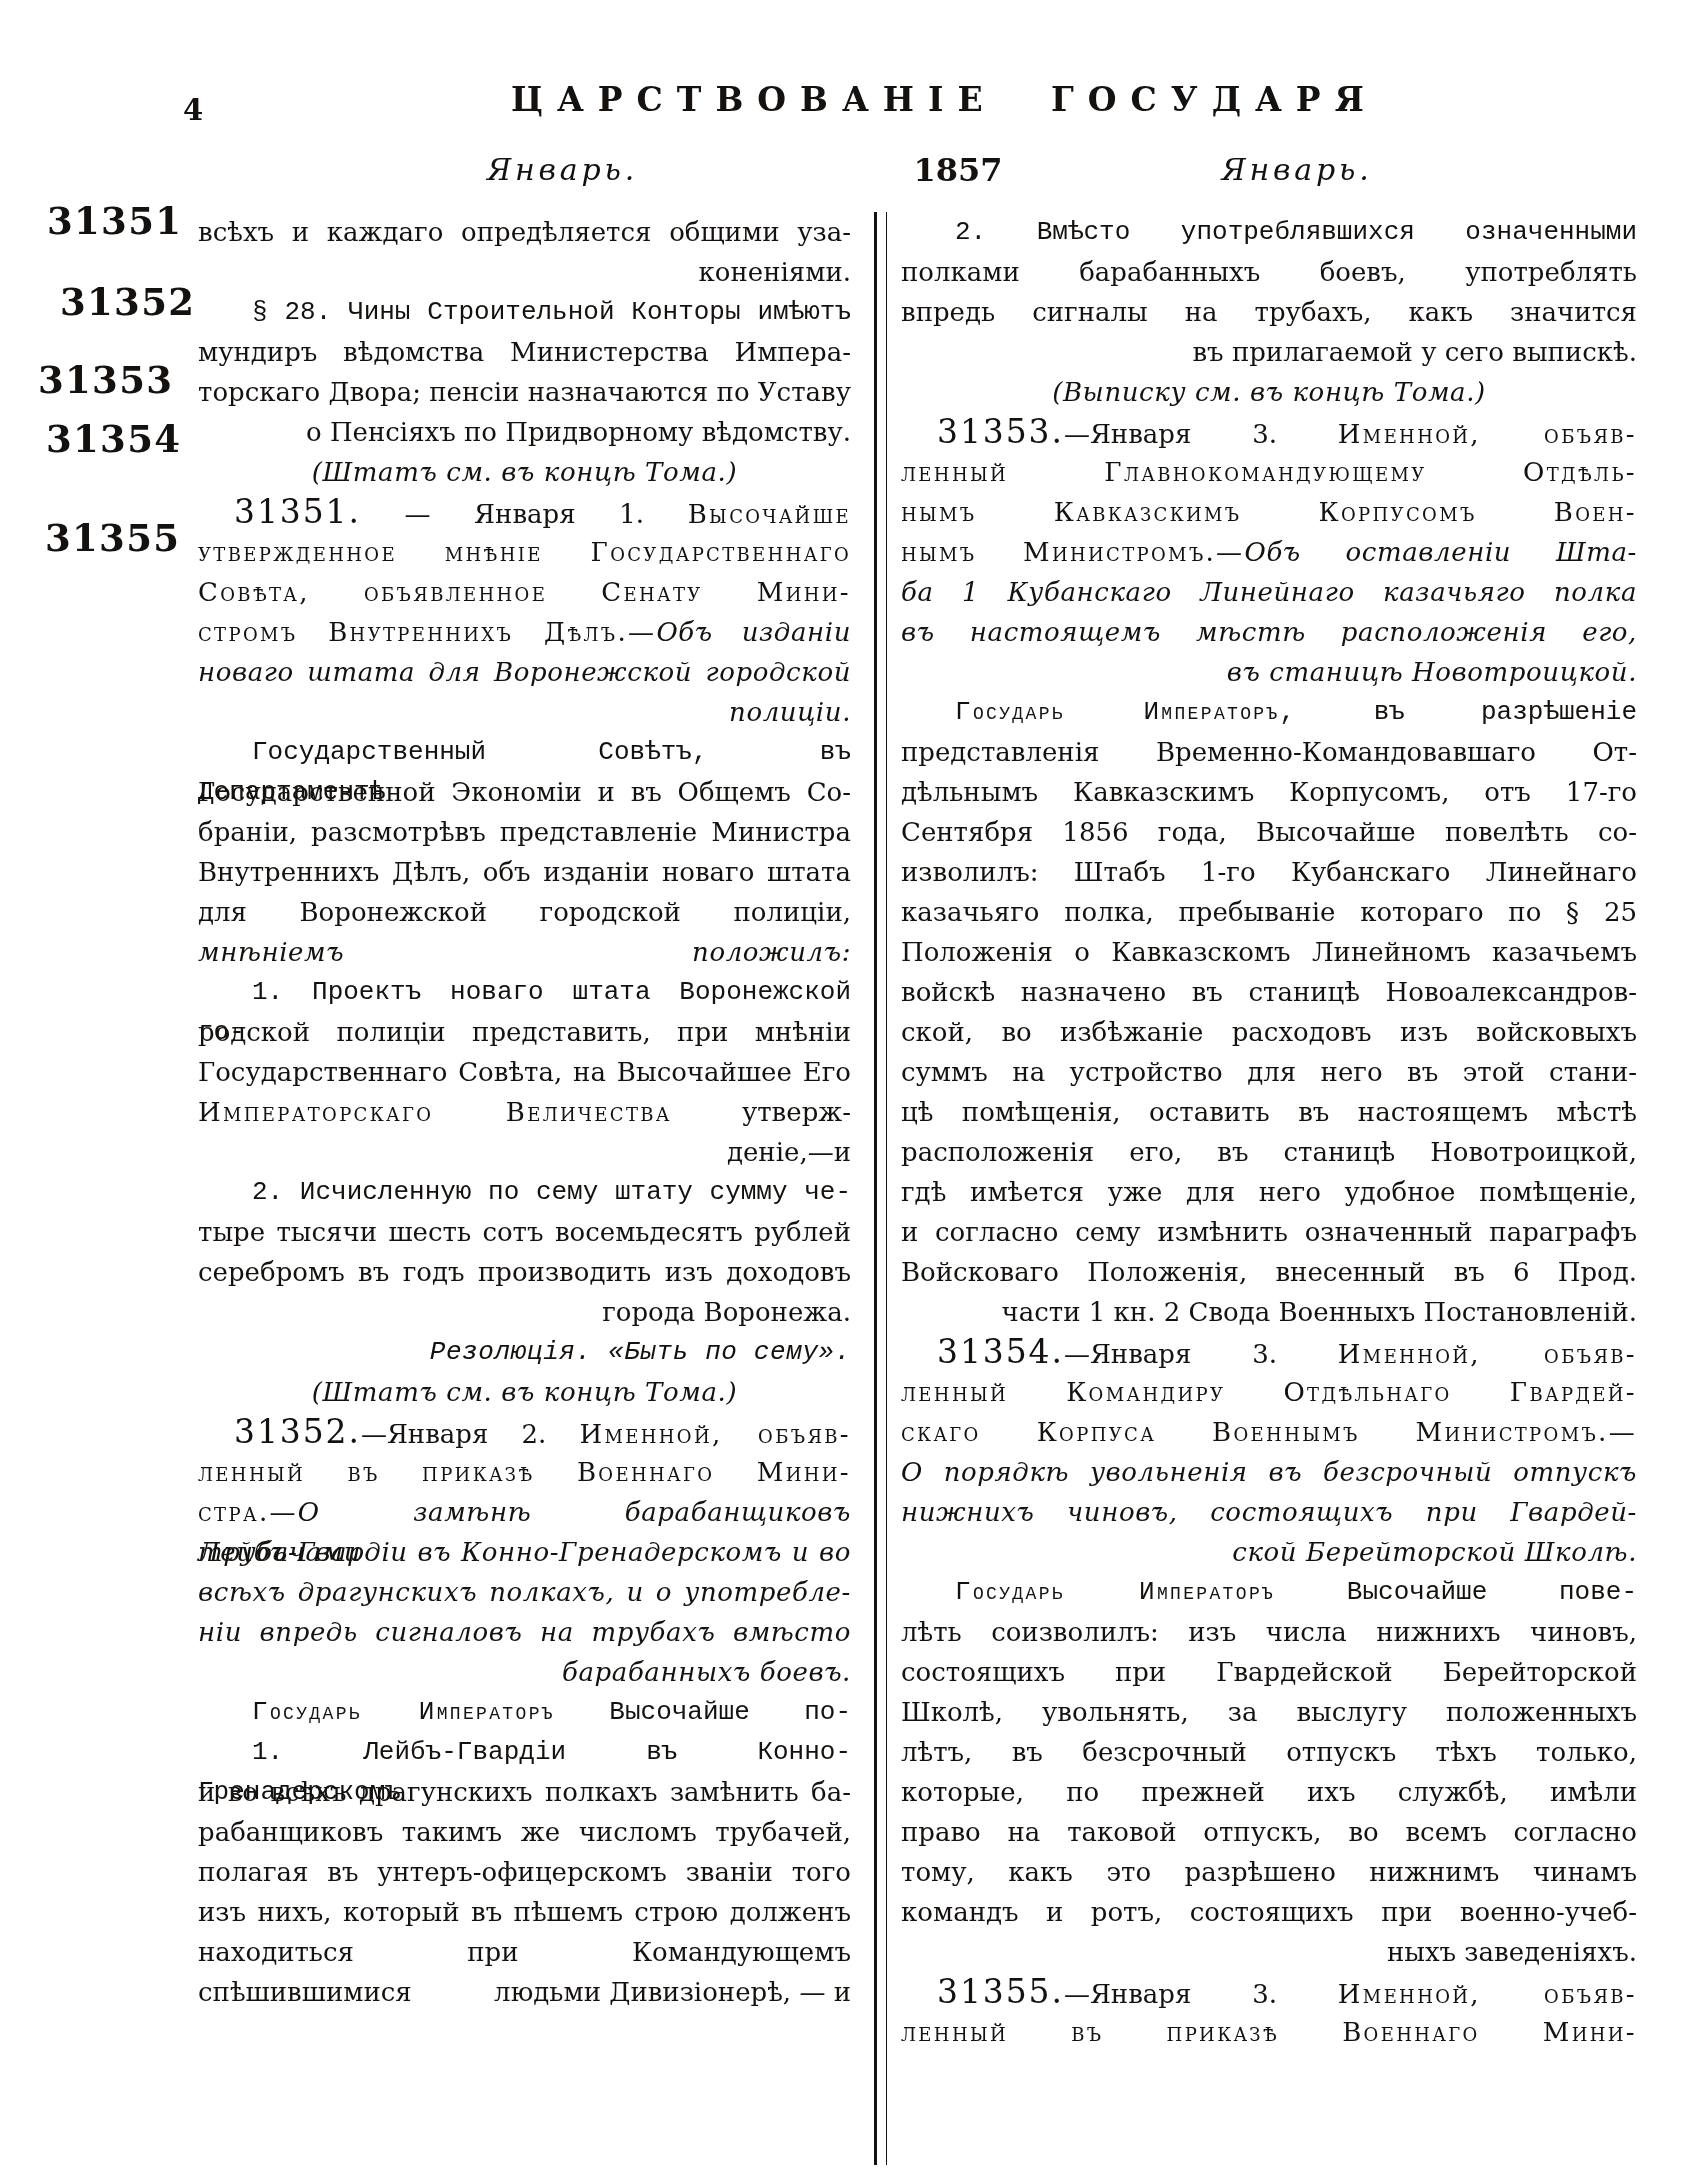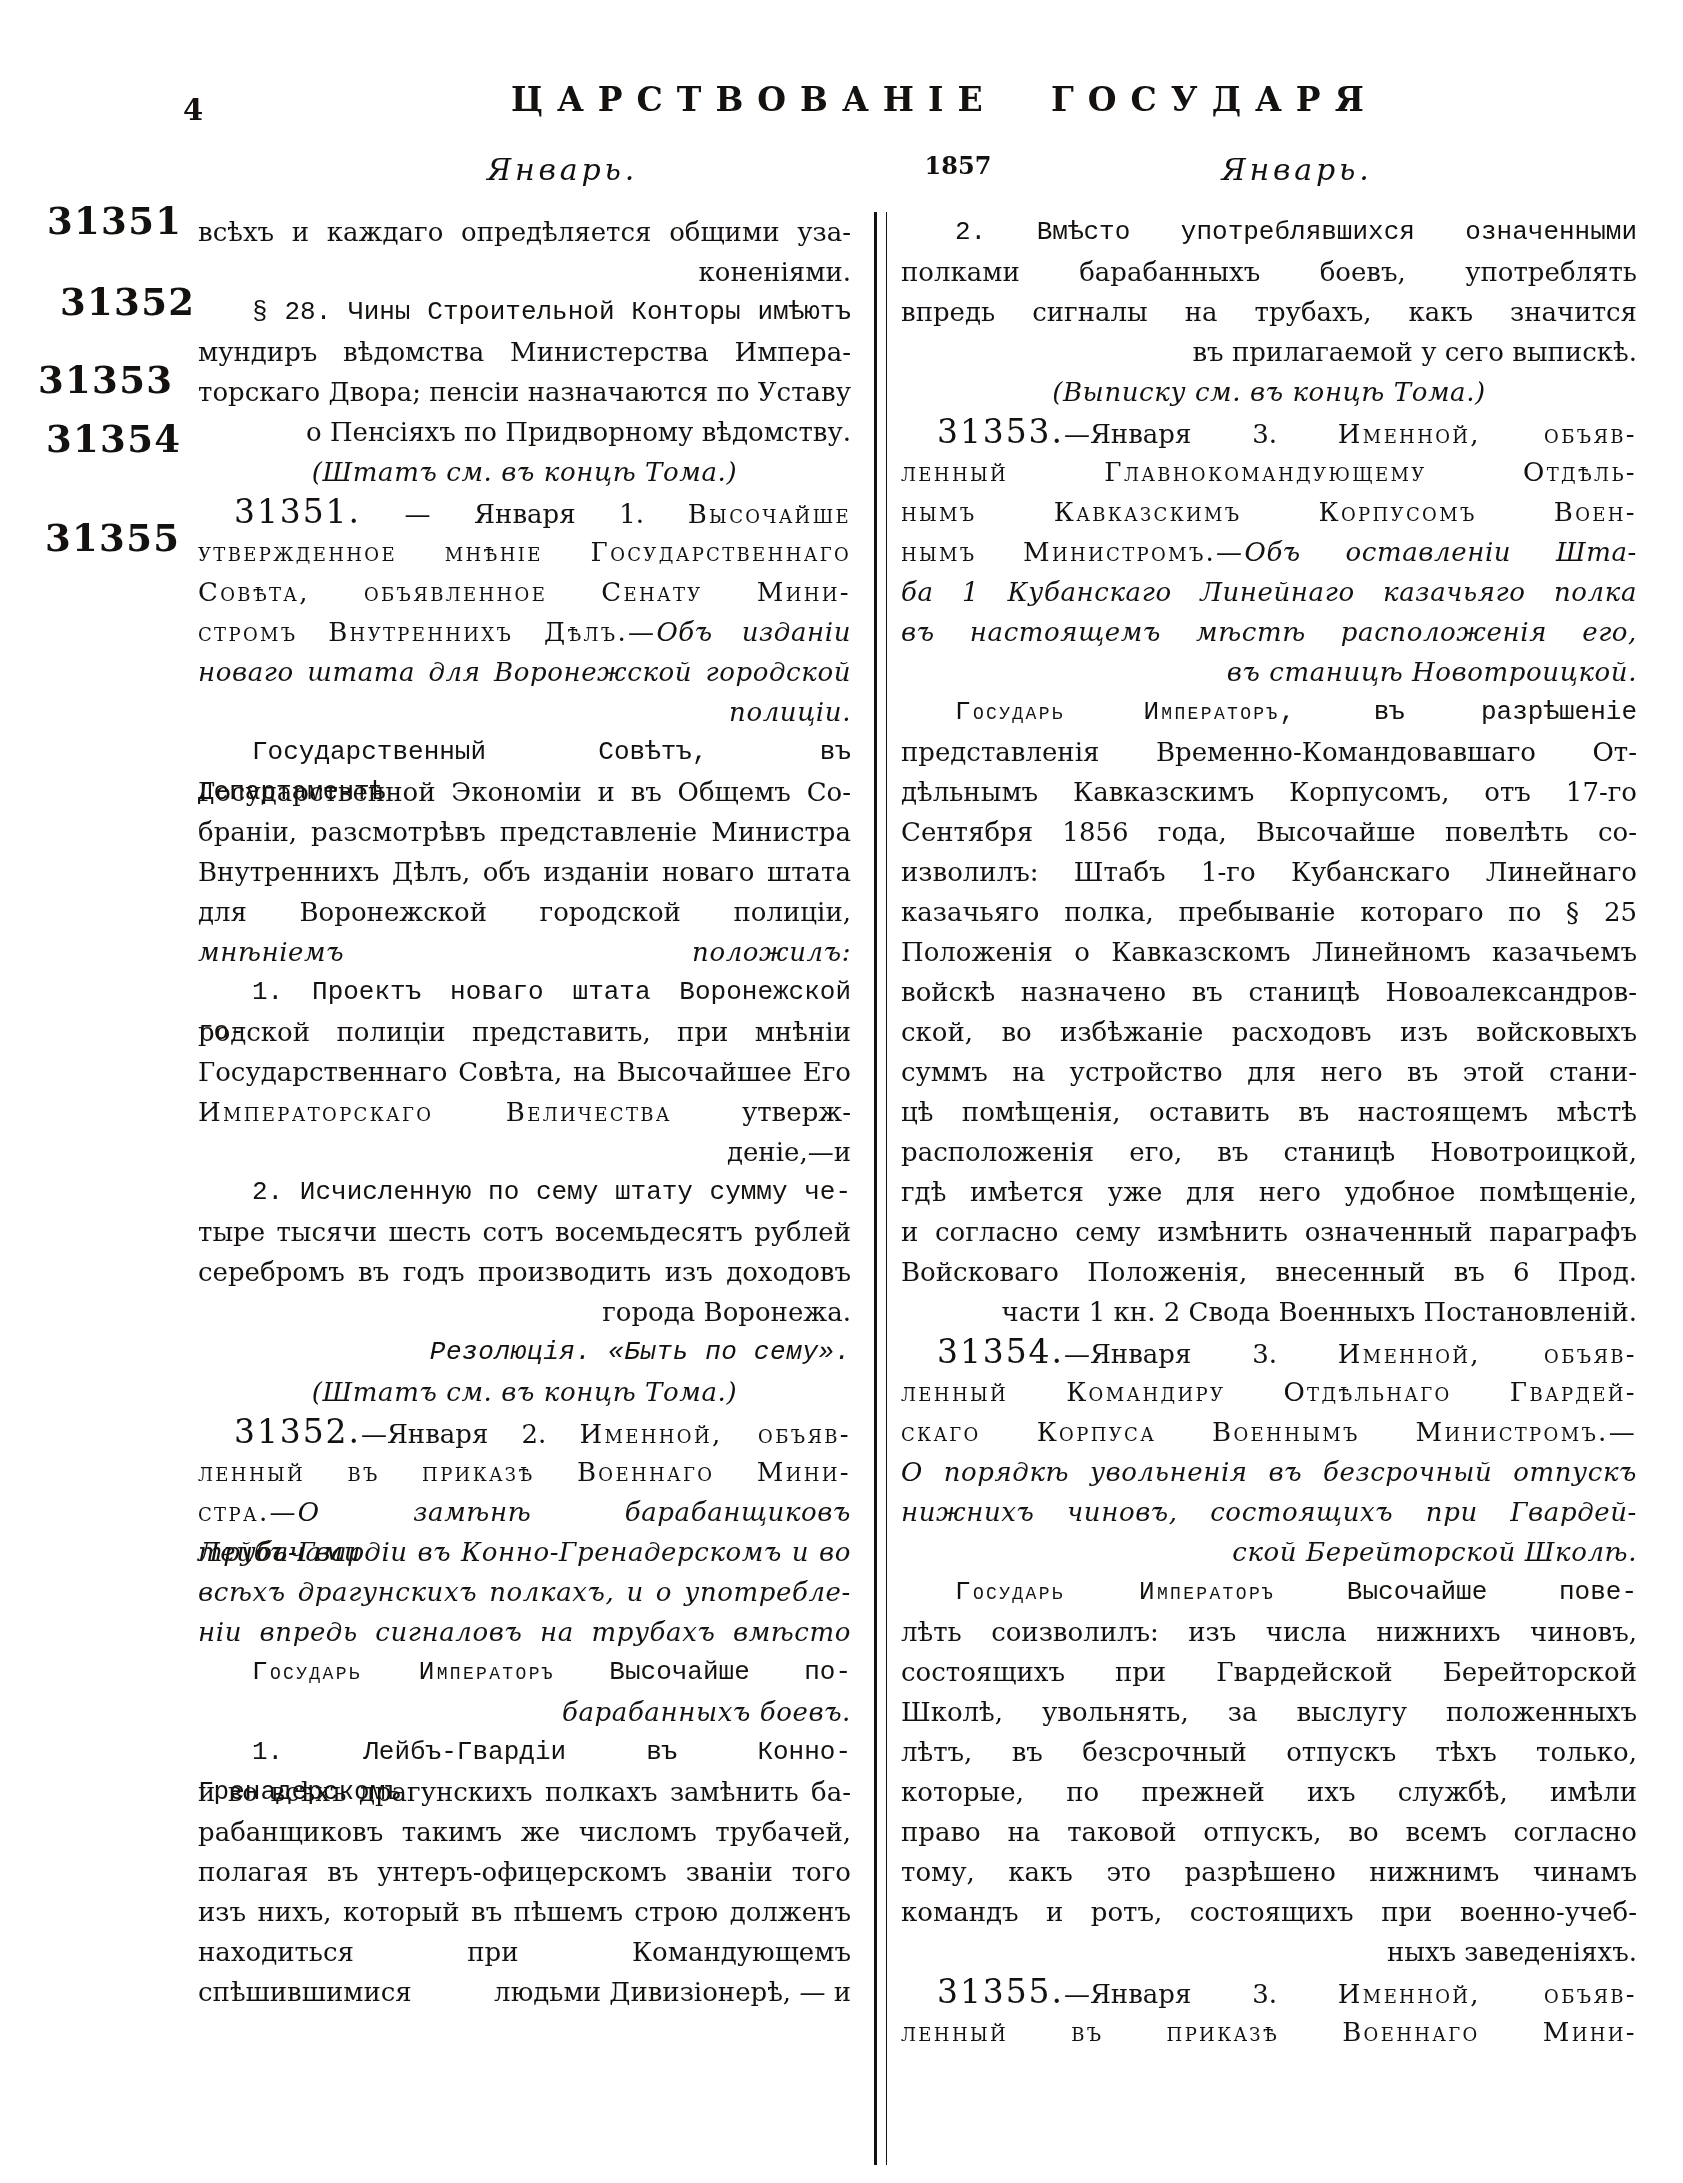--- a/index.html
+++ b/index.html
@@ -20,21 +20,21 @@
     position:absolute;left:511px;top:80px;width:805px;
     text-align:center;font-size:33px;font-weight:bold;
     letter-spacing:14px;word-spacing:29px;white-space:nowrap;
   }
   .month-left{
     position:absolute;left:441px;top:152px;width:243px;
     text-align:center;font-size:30px;font-style:italic;letter-spacing:3.8px;
   }
   .year-center{
     position:absolute;left:875px;top:151px;width:166px;
-    text-align:center;font-size:24px;font-weight:bold;
+    text-align:center;font-size:32px;font-weight:bold;
   }
   .month-right{
     position:absolute;left:1169px;top:152px;width:256px;
     text-align:center;font-size:30px;font-style:italic;letter-spacing:3.8px;
   }
   
   #margin-numbers{position:absolute;left:0;top:0;width:195px;height:100%;}
   .margin-number{
     position:absolute;left:42px;
     font-size:37px;font-weight:bold;letter-spacing:1.3px;
@@ -119,22 +119,22 @@
       <div class="line a-j"><span class="seg-p">серебромъ въ годъ производить изъ доходовъ</span></div>
       <div class="line a-l"><span class="seg-p">города Воронежа.</span></div>
       <div class="line a-l ind-1"><span class="seg-i">Резолюція. «Быть по сему».</span></div>
       <div class="line a-c"><span class="seg-i">(Штатъ см. въ концѣ Тома.)</span></div>
       <div class="line a-j ind-2"><span class="seg-b">31352.</span><span class="seg-p">—Января 2. </span><span class="seg-c">Именной, объяв-</span></div>
       <div class="line a-j"><span class="seg-c">ленный въ приказѣ Военнаго Мини-</span></div>
       <div class="line a-j"><span class="seg-c">стра.—</span><span class="seg-i">О замѣнѣ барабанщиковъ трубачами</span></div>
       <div class="line a-j"><span class="seg-i">Лейбъ-Гвардіи въ Конно-Гренадерскомъ и во</span></div>
       <div class="line a-j"><span class="seg-i">всѣхъ драгунскихъ полкахъ, и о употребле-</span></div>
       <div class="line a-j"><span class="seg-i">ніи впредь сигналовъ на трубахъ вмѣсто</span></div>
+      <div class="line a-l"><span class="seg-i">барабанныхъ боевъ.</span></div>
       <div class="line a-j ind-1"><span class="seg-c">Государь Императоръ</span><span class="seg-p"> Высочайше по-</span></div>
-      <div class="line a-l"><span class="seg-i">барабанныхъ боевъ.</span></div>
       <div class="line a-j ind-1"><span class="seg-p">1. Лейбъ-Гвардіи въ Конно-Гренадерскомъ</span></div>
       <div class="line a-j"><span class="seg-p">и во всѣхъ драгунскихъ полкахъ замѣнить ба-</span></div>
       <div class="line a-j"><span class="seg-p">рабанщиковъ такимъ же числомъ трубачей,</span></div>
       <div class="line a-j"><span class="seg-p">полагая въ унтеръ-офицерскомъ званіи того</span></div>
       <div class="line a-j"><span class="seg-p">изъ нихъ, который въ пѣшемъ строю долженъ</span></div>
       <div class="line a-j"><span class="seg-p">находиться при Командующемъ спѣшившимися</span></div>
       <div class="line a-l"><span class="seg-p">людьми Дивизіонерѣ, — и</span></div>
     </div>
   <div id="right-column" class="text-column">
       <div class="line a-j ind-1"><span class="seg-p">2. Вмѣсто употреблявшихся означенными</span></div>

